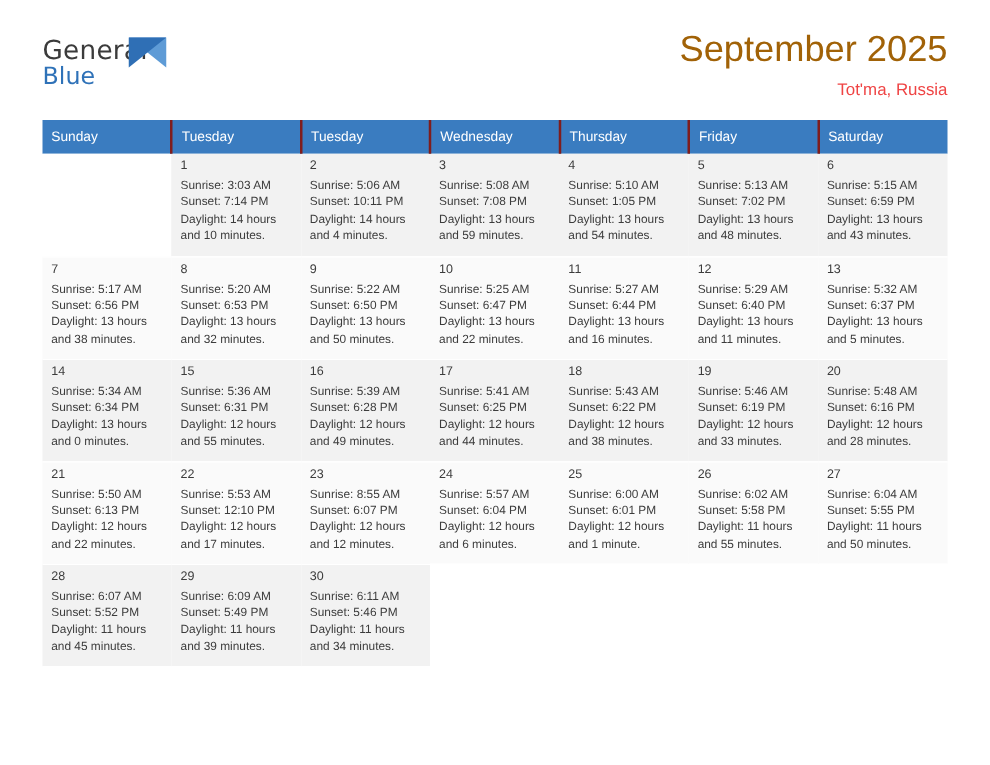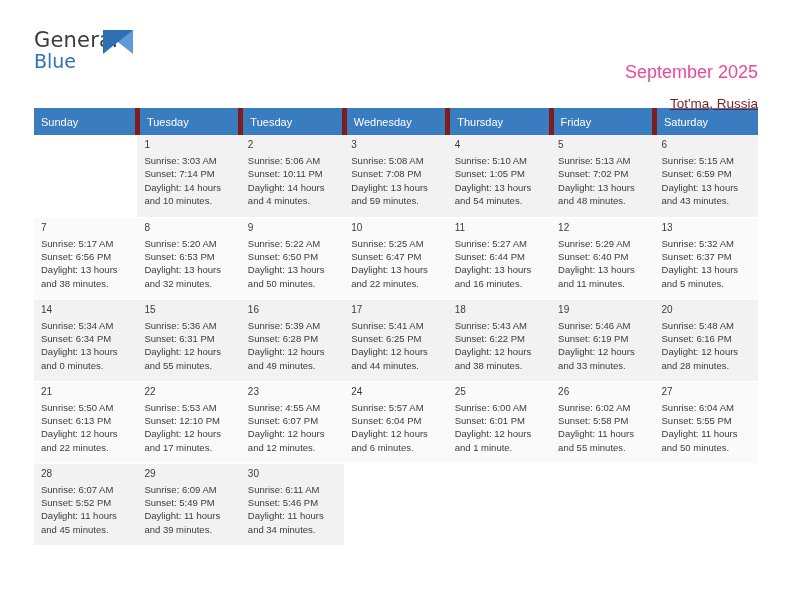--- a/index.html
+++ b/index.html
@@ -18,21 +18,21 @@
     position: relative;
     width: 792px;
     height: 612px;
     box-sizing: border-box;
     padding: 0 34px;
   }
 
   
   .header {
     position: relative;
-    height: 108px;
+    height: 96px;
   }
   .logo {
     position: absolute;
     left: 0;
     top: 30px;
     width: 180px;
     height: 50px;
   }
   .logo-general {
     font-size: 21px;
@@ -73,51 +73,49 @@
     border-right: 30px solid #5e9bd6;
     border-bottom: 24px solid transparent;
   }
   .title-block {
     position: absolute;
     right: 0;
     top: 24px;
     text-align: right;
   }
   .cal-title {
-    font-size: 18px;
-    color: #ec4899;
+    font-size: 29px;
+    color: #a16207;
     font-weight: normal;
     line-height: 32px;
     white-space: nowrap;
-    margin-top: 32px;
   }
   .cal-subtitle {
     font-size: 13.5px;
-    color: #7f1d1d;
+    color: #ef4444;
     line-height: 18px;
     margin-top: 7px;
     white-space: nowrap;
-    text-decoration: underline;
   }
 
   
   table.calendar {
     width: 724px;
     border-collapse: collapse;
     table-layout: fixed;
   }
   table.calendar th {
     background: #3a7cc0;
     color: #ffffff;
     font-size: 11px;
     font-weight: normal;
     text-align: left;
     padding: 5px 0 5px 7px;
     height: 17px;
-    border-right: 5px solid #7f1d1d;
+    border-right: 2px solid #7f1d1d;
   }
   table.calendar th:last-child {
     border-right: none;
   }
   table.calendar td {
     vertical-align: top;
     font-size: 9.5px;
     line-height: 13.4px;
     color: #3c3c3c;
     padding: 2px 5px 6px 7px;
@@ -336,21 +334,21 @@
           </td>
           <td>
             <span class="daynum">22</span>
             <span class="detail">Sunrise: 5:53 AM</span>
             <span class="detail">Sunset: 12:10 PM</span>
             <span class="detail">Daylight: 12 hours</span>
             <span class="detail">and 17 minutes.</span>
           </td>
           <td>
             <span class="daynum">23</span>
-            <span class="detail">Sunrise: 4:55 AM</span>
+            <span class="detail">Sunrise: 8:55 AM</span>
             <span class="detail">Sunset: 6:07 PM</span>
             <span class="detail">Daylight: 12 hours</span>
             <span class="detail">and 12 minutes.</span>
           </td>
           <td>
             <span class="daynum">24</span>
             <span class="detail">Sunrise: 5:57 AM</span>
             <span class="detail">Sunset: 6:04 PM</span>
             <span class="detail">Daylight: 12 hours</span>
             <span class="detail">and 6 minutes.</span>

